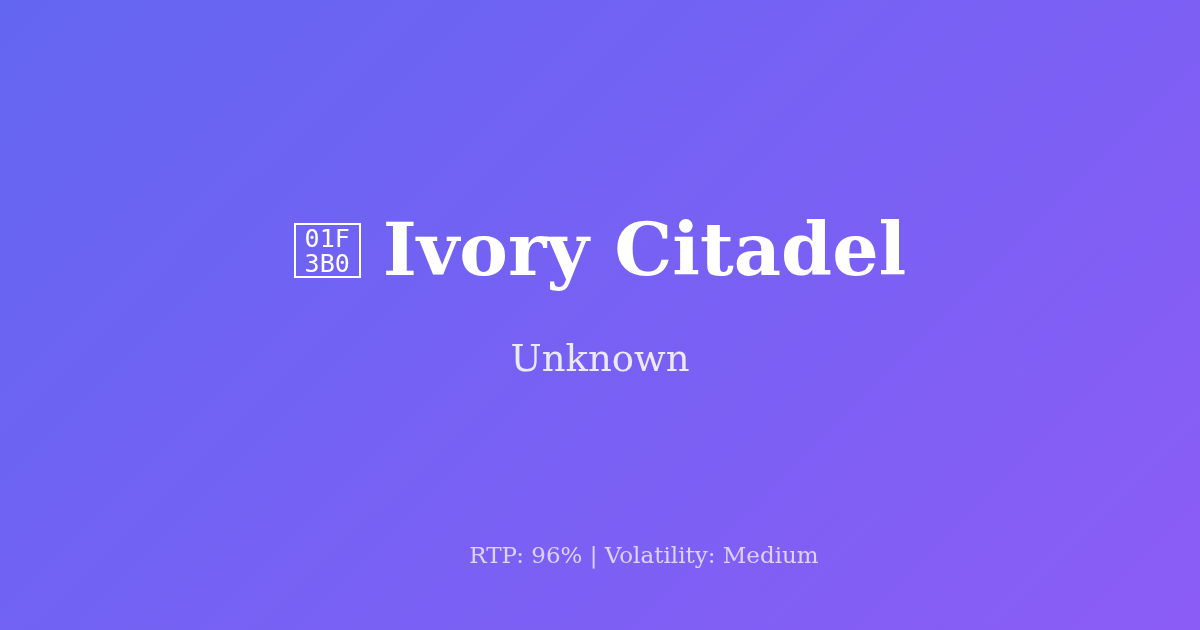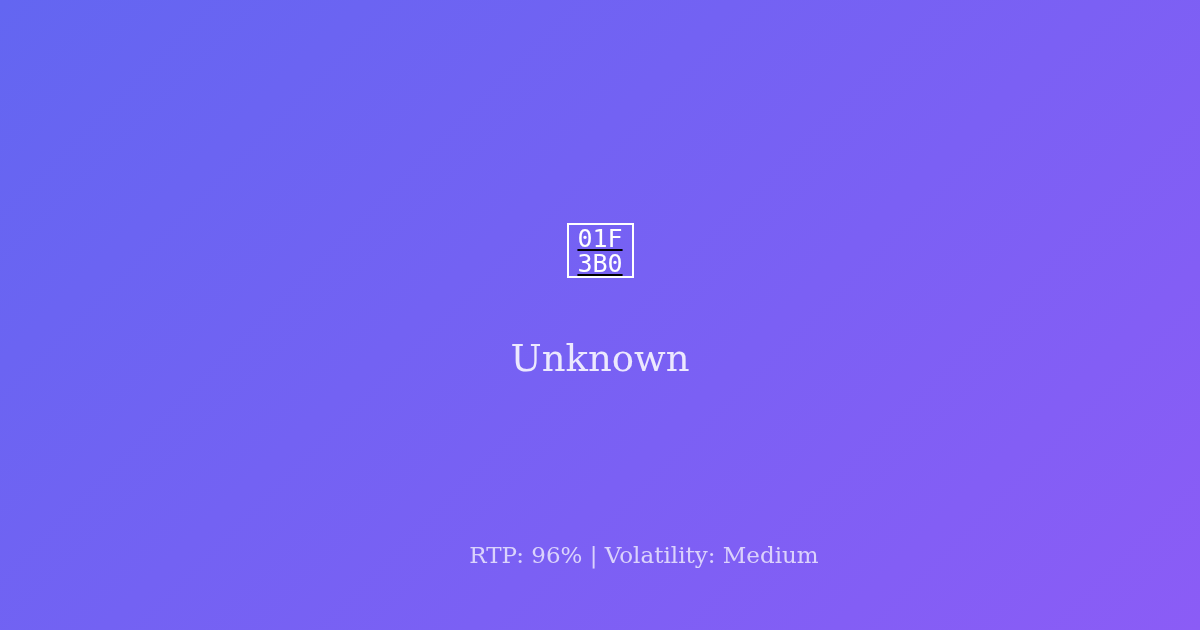--- a/index.html
+++ b/index.html
@@ -55,21 +55,20 @@
     width: 67px;
     height: 55px;
     border: 2px solid #ffffff;
     display: flex;
     flex-direction: column;
     align-items: center;
     padding: 1px 2px 0 2px;
     flex: 0 0 auto;
     position: relative;
     top: -1px;
-    text-decoration: underline;
   }
   .tofu-line {
     font-family: "DejaVu Sans Mono", "Liberation Mono", monospace;
     font-size: 25px;
     line-height: 25px;
     font-weight: 400;
     letter-spacing: 0px;
     color: #ffffff;
     white-space: pre;
   }
@@ -120,20 +119,21 @@
 
   <div class="hero">
 
     <div class="title-row">
 
       <span class="tofu">
         <span class="tofu-line">01F</span>
         <span class="tofu-line">3B0</span>
       </span>
 
+      <h1 class="title-text">Ivory Citadel</h1>
 
     </div>
 
     <div class="subtitle">Unknown</div>
 
   </div>
 
   <div class="footer-meta">
     <span>RTP: 96% | Volatility: Medium</span>
   </div>

